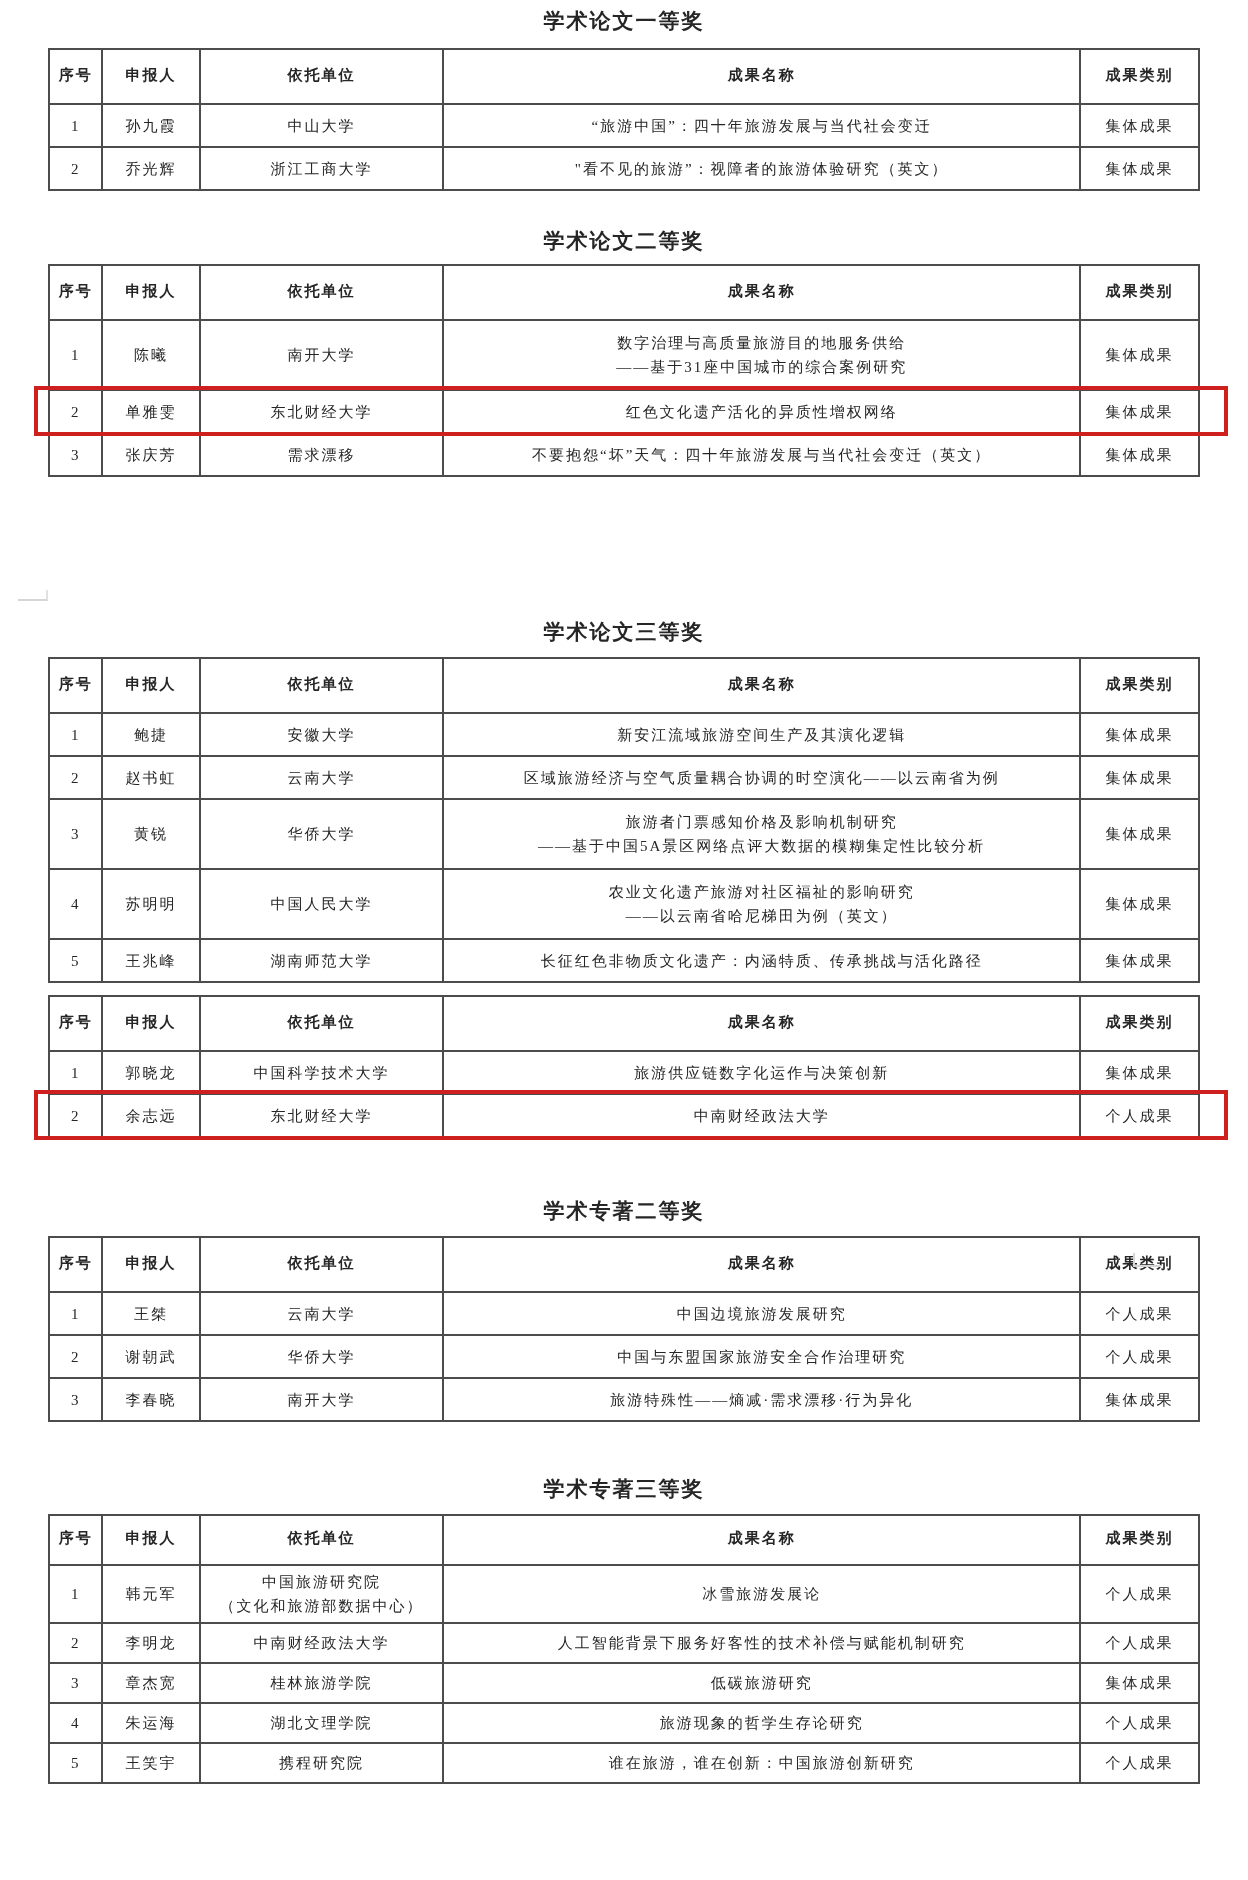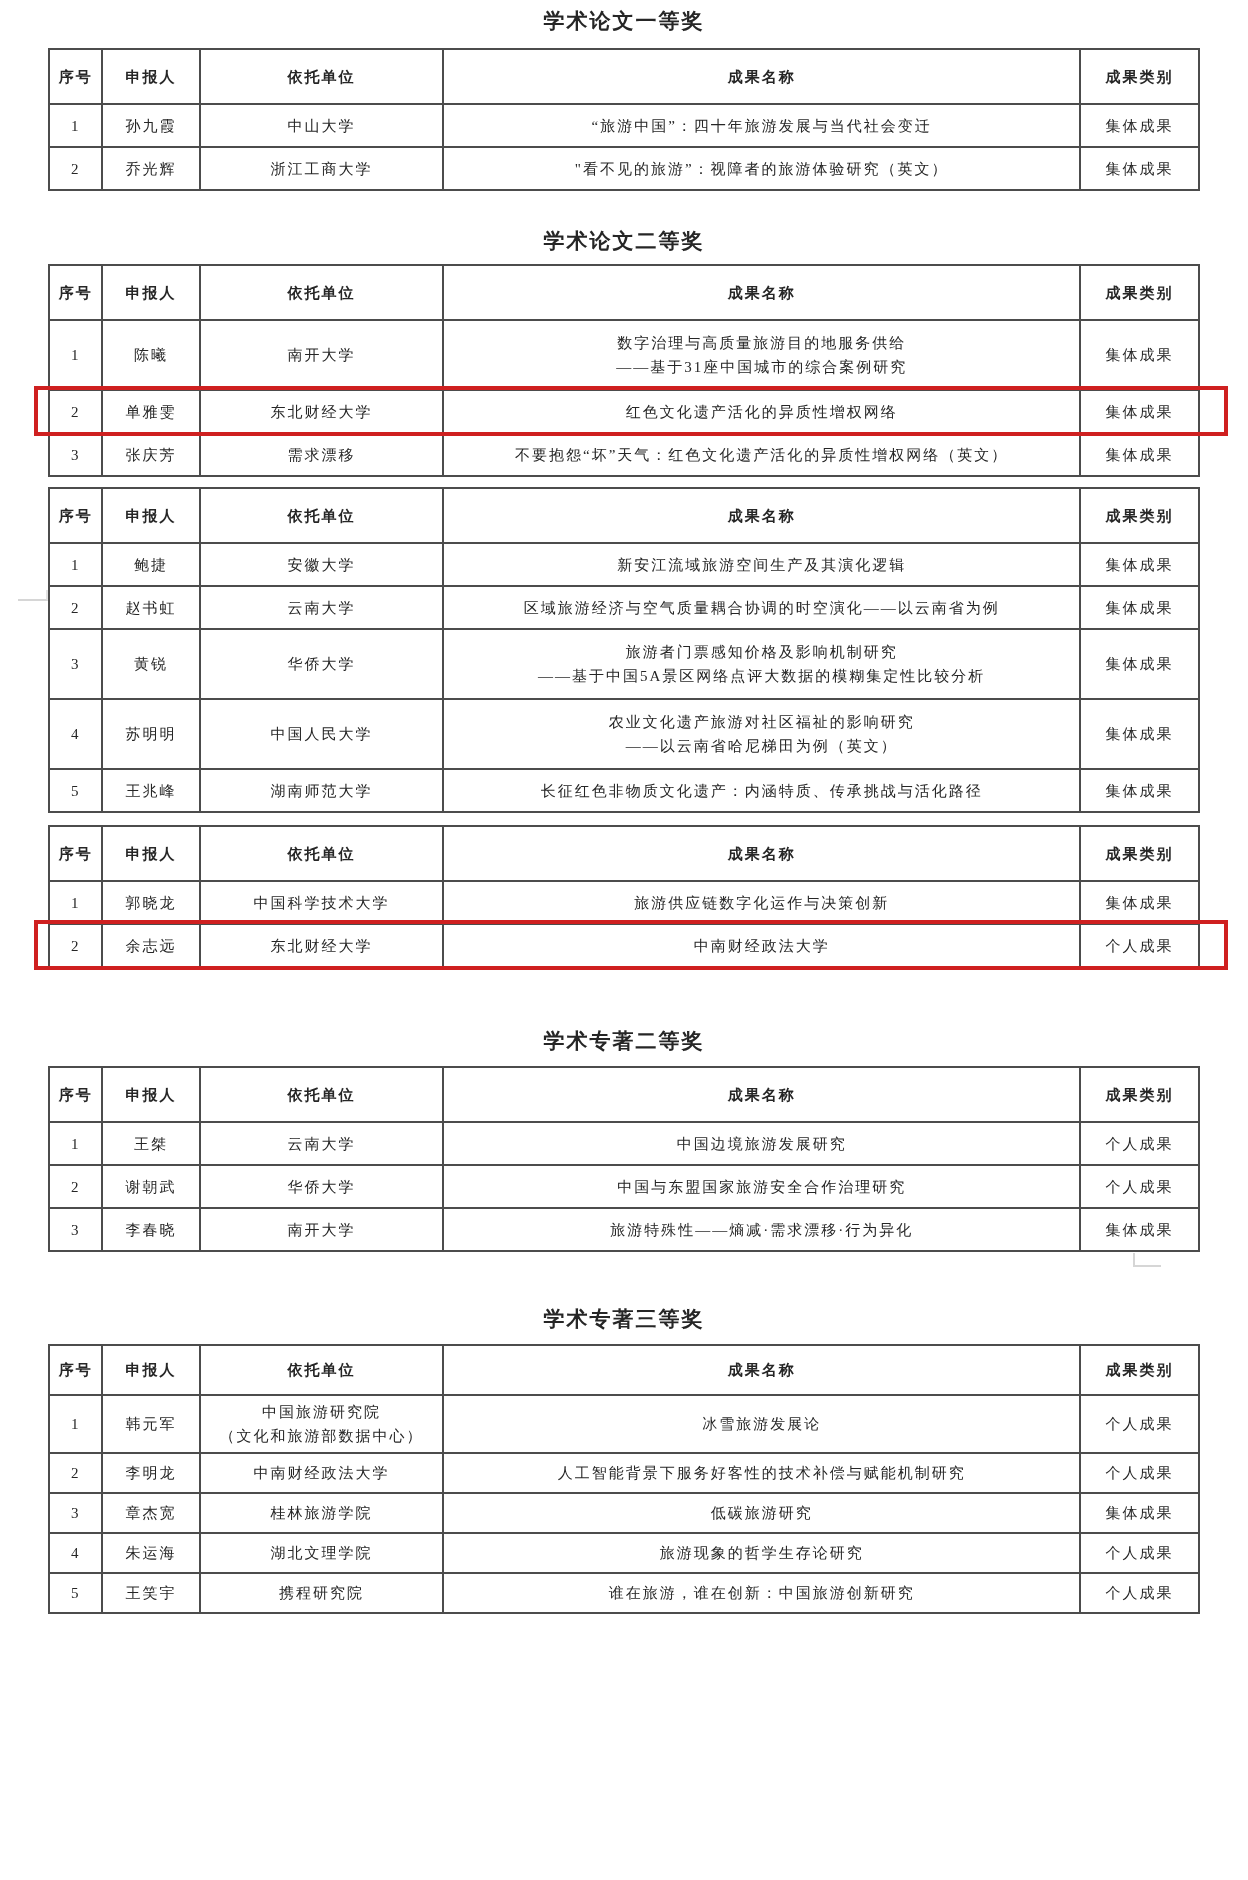--- a/index.html
+++ b/index.html
@@ -29,21 +29,21 @@
   th,td {
     border:2px solid #4c4c4c;
     text-align:center; vertical-align:middle;
     font-size:15px; line-height:24px;
     padding:4px 8px;
     letter-spacing:2px;
     white-space:pre-line;
     overflow:hidden;
   }
   th { font-weight:bold; }
-  thead tr { height:55px; }
+  thead tr { height:55px;font-family:Liberation Mono, monospace; }
   tbody tr { height:43px; }
   tbody tr.tall { height:70px; }
 
   
   section:nth-of-type(1) .title{margin-top:6px}   section:nth-of-type(1) .award-table-wrap{margin-top:12px}
   section:nth-of-type(2) .title{margin-top:35px}  section:nth-of-type(2) .award-table-wrap{margin-top:8px}
   section:nth-of-type(3) .title{margin-top:140px} section:nth-of-type(3) .award-table-wrap{margin-top:10px}
   section:nth-of-type(4) .title{margin-top:48px}  section:nth-of-type(4) .award-table-wrap{margin-top:12px}
   section:nth-of-type(5) .title{margin-top:58px}  section:nth-of-type(5) .award-table-wrap{margin-top:10px}
   section:nth-of-type(6) .title{margin-top:52px}  section:nth-of-type(6) .award-table-wrap{margin-top:10px}
@@ -154,30 +154,31 @@
     <td>单雅雯</td>
     <td>东北财经大学</td>
     <td>红色文化遗产活化的异质性增权网络</td>
     <td>集体成果</td>
   </tr>
 
   <tr>
     <td>3</td>
     <td>张庆芳</td>
     <td>需求漂移</td>
-    <td>不要抱怨“坏”天气：红色文化遗产活化的异质性增权网络（英文）</td>
+    <td>不要抱怨“坏”天气：四十年旅游发展与当代社会变迁（英文）</td>
     <td>集体成果</td>
   </tr>
 </tbody>
       </table>
     <div class="highlight-box" style="top: 122px; height: 50px; border-color: rgb(207, 32, 32);"></div>
         </div>
   </section>
 
   <section>
+    <h2 class="title">学术论文三等奖</h2>
     <div class="award-table-wrap">
       <table class="award-table">
         <colgroup>
           <col style="width:4.65%">
           <col style="width:8.45%">
           <col style="width:21.2%">
           <col style="width:55.35%">
           <col style="width:10.35%">
         </colgroup>
         <thead>

